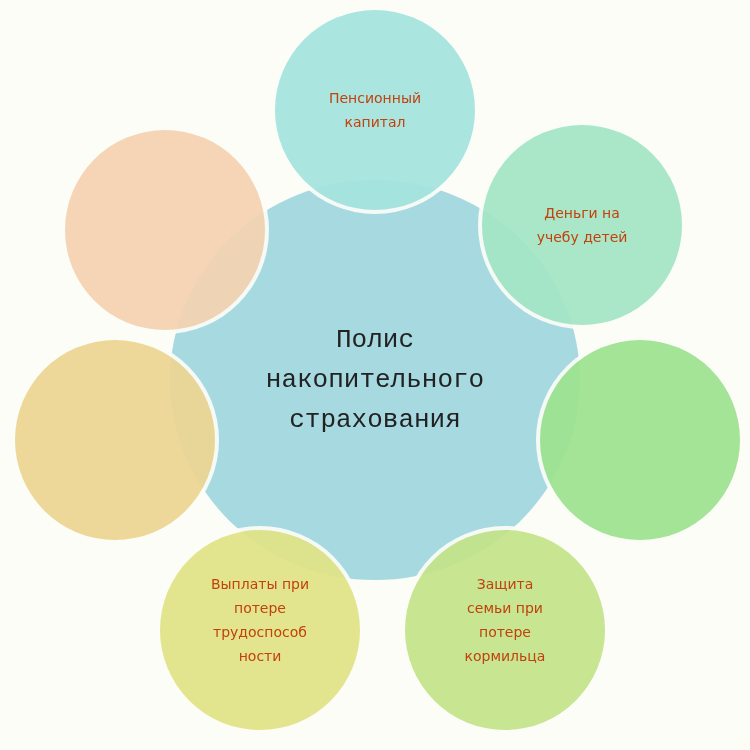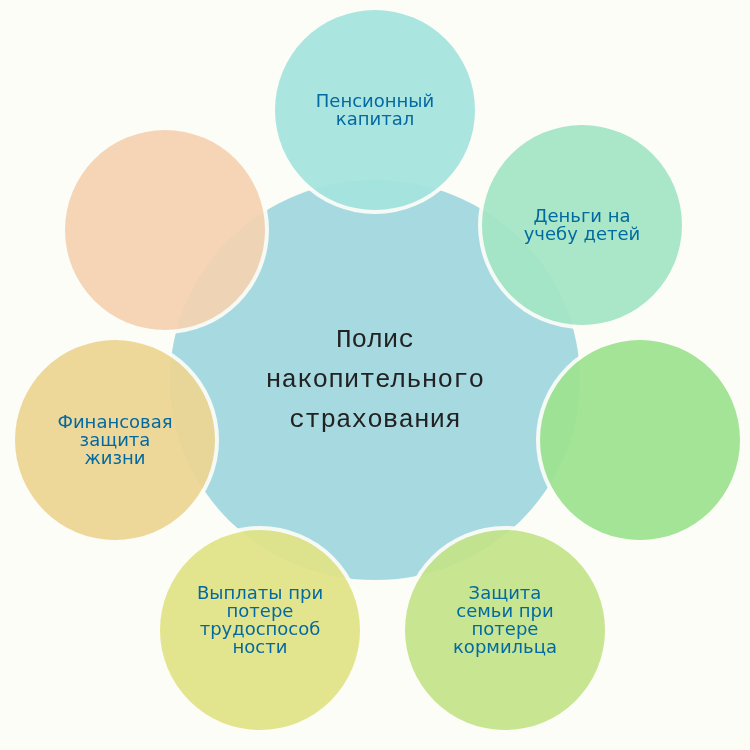--- a/index.html
+++ b/index.html
@@ -4,21 +4,21 @@
   <style>
     html, body { margin:0; padding:0; }
     body { width:750px; height:750px; background:#fdfdf8; position:relative; overflow:hidden;
       font-family:"DejaVu Sans", "Liberation Sans", sans-serif; }
     .diagram { position:absolute; left:0; top:0; width:750px; height:750px; }
     .center { position:absolute; left:170px; top:180px; width:410px; height:400px; border-radius:50%;
       background:#a7d9e0; }
     .node { position:absolute; width:200px; height:200px; border-radius:50%;
       box-shadow:0 0 0 4px #fdfdf8; opacity:0.93; }
     .label { position:absolute; display:flex; align-items:center; justify-content:center;
-      text-align:center; color:#0369a1; font-size:18px; line-height:18px; white-space:pre-line; }
+      text-align:center; color:#c2410c; font-size:14px; line-height:24px; white-space:pre-line; }
     .center-label { font-size:26px; line-height:40px; color:#222;font-family:Liberation Mono, monospace; }
   </style>
 </head>
 <body>
 
 <div class="diagram">
   <div class="center"></div>
 
   <div class="node" style="left:275px;top:10px;background:#a5e4df;"></div>
   <div class="node" style="left:482px;top:125px;background:#a3e6c5;"></div>
@@ -37,16 +37,13 @@
   <div class="label" style="left:482px;top:175px;width:200px;height:100px;">Деньги на
 учебу детей</div>
   <div class="label" style="left:405px;top:560px;width:200px;height:120px;">Защита
 семьи при
 потере
 кормильца</div>
   <div class="label" style="left:160px;top:560px;width:200px;height:120px;">Выплаты при
 потере
 трудоспособ
 ности</div>
-  <div class="label" style="left:15px;top:390px;width:200px;height:100px;">Финансовая
-защита
-жизни</div>
 </div>
 
 </body></html>

